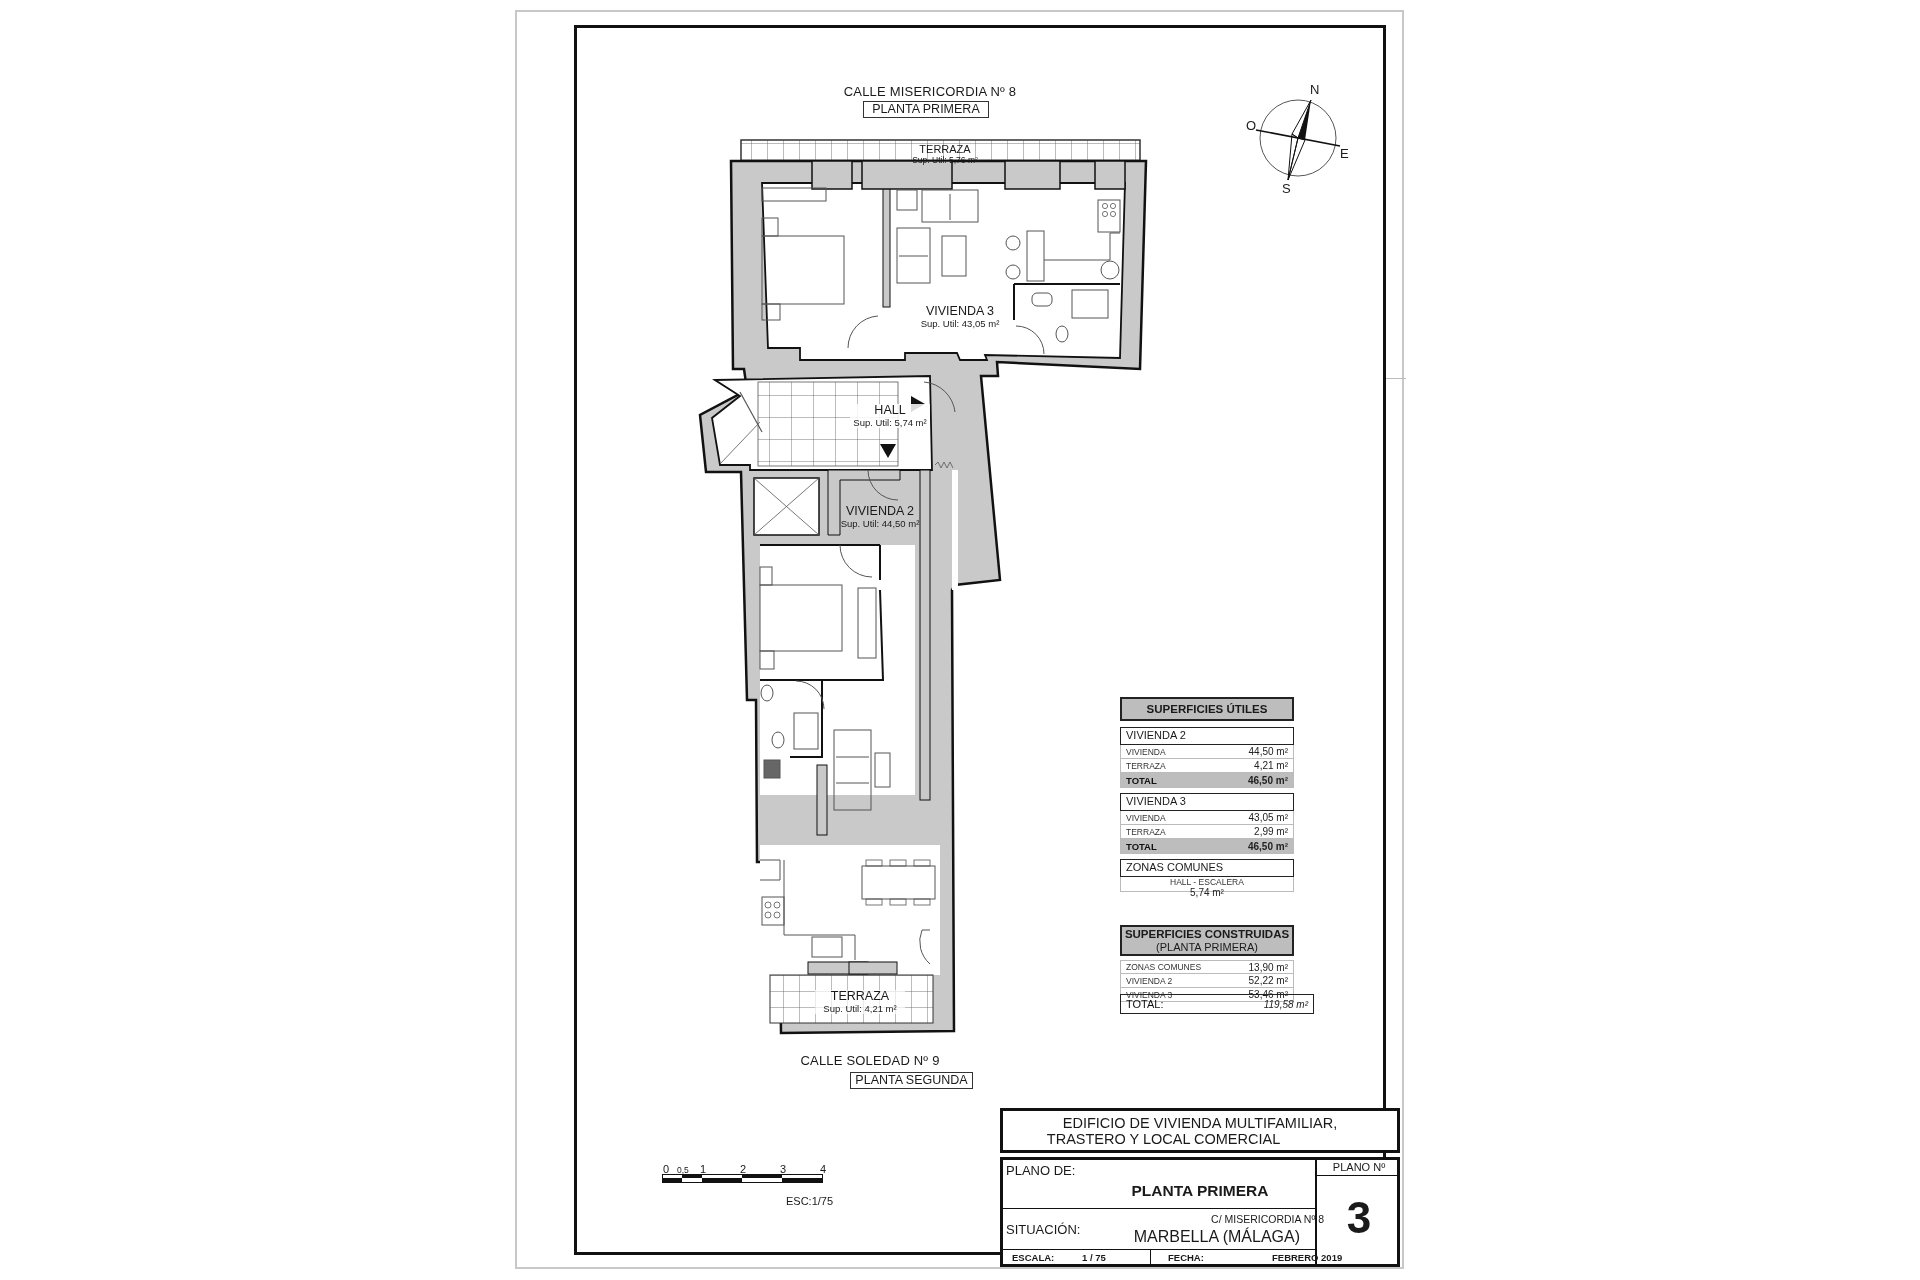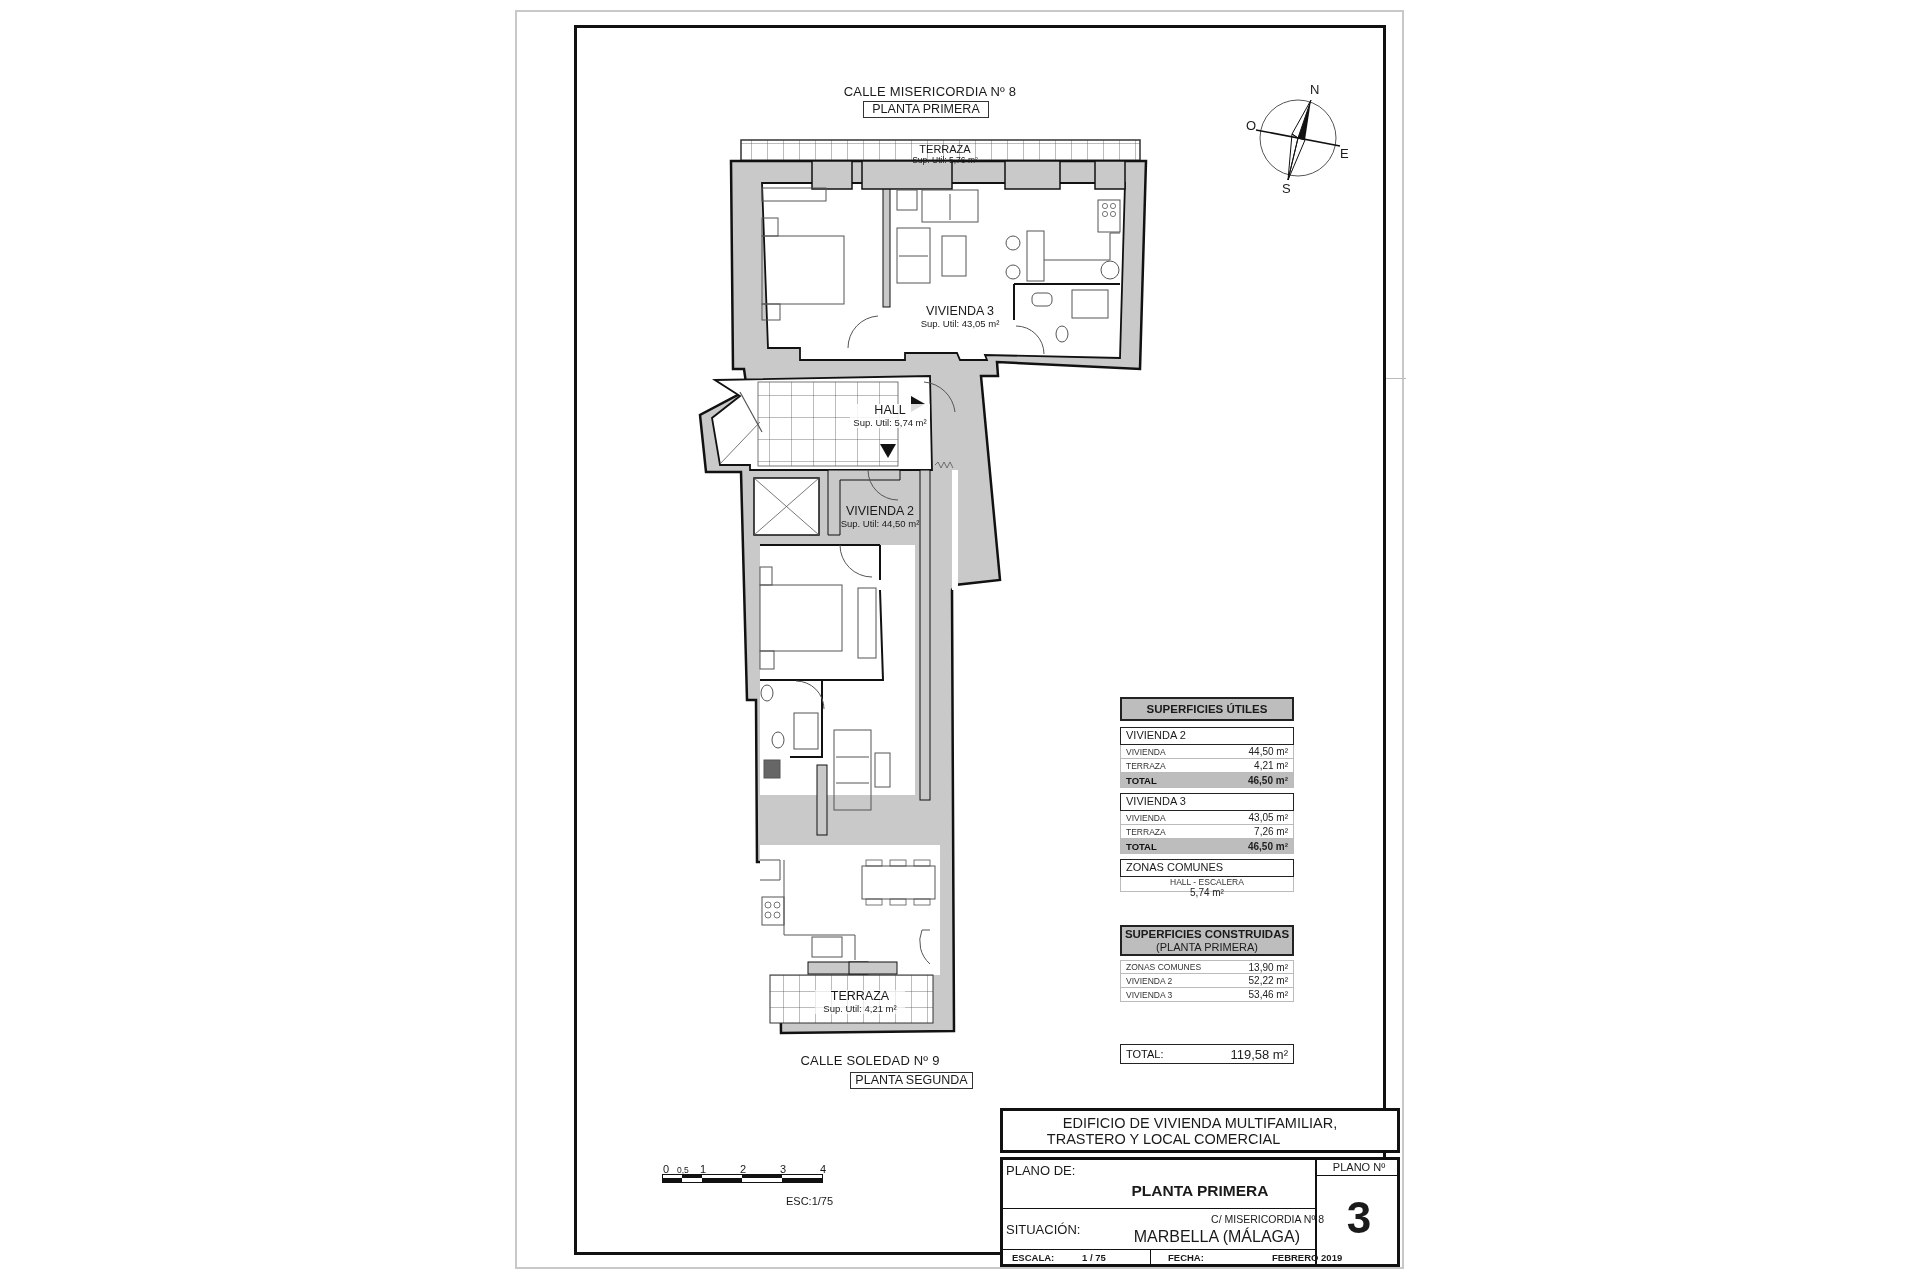--- a/index.html
+++ b/index.html
@@ -20,21 +20,21 @@
   .compass-letter { position:absolute; font-size:13px; }
 
   
   .tbl-head { position:absolute; background:#bdbdbd; border:2px solid #222; box-sizing:border-box; font-weight:bold; text-align:center; font-size:11.5px; }
   .tbl-group { position:absolute; border:1.5px solid #222; box-sizing:border-box; font-size:11px; padding-left:5px; line-height:15px; background:#fff; }
   .tbl-row { position:absolute; font-size:8.5px; box-sizing:border-box; border-bottom:1px solid #bbb; border-left:1px solid #bbb; border-right:1px solid #bbb; display:flex; justify-content:space-between; align-items:center; padding:0 5px; color:#333; }
   .tbl-row .val { font-size:10px; color:#222; }
   .tbl-row.total { background:#bdbdbd; font-weight:bold; font-size:9.5px; color:#111; }
   .tbl-row.total .val { font-weight:bold; }
   .tbl-row.grand { border:1.5px solid #222; font-size:11px; color:#111; }
-  .tbl-row.grand .val { font-size:13px; }
+  .tbl-row.grand .val { font-size:10px;font-style:italic; }
 
   
   .scale-num { position:absolute; font-size:11px; }
   .scale-num.small { font-size:8.5px; }
 
   
   .tb { position:absolute; border:3px solid #111; box-sizing:border-box; background:#fff; }
   .tb-line { position:absolute; background:#111; }
   .tb-text { position:absolute; white-space:nowrap; }
 </style>
@@ -224,21 +224,21 @@
       <span class="val">46,50 m²</span>
   </div>
 
   <div class="tbl-group" style="left:1120px; top:793px; width:174px; height:18px;">VIVIENDA 3</div>
   <div class="tbl-row" style="left:1120px; top:811px; width:174px; height:14px;">
     <span>VIVIENDA</span>
       <span class="val">43,05 m²</span>
   </div>
   <div class="tbl-row" style="left:1120px; top:825px; width:174px; height:14px;">
     <span>TERRAZA</span>
-      <span class="val">7,26 m²</span>
+      <span class="val">2,99 m²</span>
   </div>
   <div class="tbl-row total" style="left:1120px; top:839px; width:174px; height:15px;">
     <span>TOTAL</span>
       <span class="val">46,50 m²</span>
   </div>
 
   <div class="tbl-group" style="left:1120px; top:859px; width:174px; height:18px;">ZONAS COMUNES</div>
   <div class="tbl-row" style="left:1120px; top:877px; width:174px; height:15px;flex-direction:column;">
     <span>HALL - ESCALERA</span>
       <span class="val">5,74 m²</span>
@@ -255,21 +255,21 @@
       <span class="val">13,90 m²</span>
   </div>
   <div class="tbl-row" style="left:1120px; top:974px; width:174px; height:14px;">
     <span>VIVIENDA 2</span>
       <span class="val">52,22 m²</span>
   </div>
   <div class="tbl-row" style="left:1120px; top:988px; width:174px; height:14px;">
     <span>VIVIENDA 3</span>
       <span class="val">53,46 m²</span>
   </div>
-  <div class="tbl-row grand" style="left:1120px; top:1044px; width:174px; height:20px;gap:35px;">
+  <div class="tbl-row grand" style="left:1120px; top:994px; width:194px; height:20px;gap:35px;">
     <span>TOTAL:</span>
       <span class="val">119,58 m²</span>
   </div>
 </div>
 
 <div>
   <span class="scale-num" style="left:663px; top:1163px;">0</span>
   <span class="scale-num small" style="left:677px; top:1165px;">0,5</span>
   <span class="scale-num" style="left:700px; top:1163px;">1</span>
   <span class="scale-num" style="left:740px; top:1163px;">2</span>

